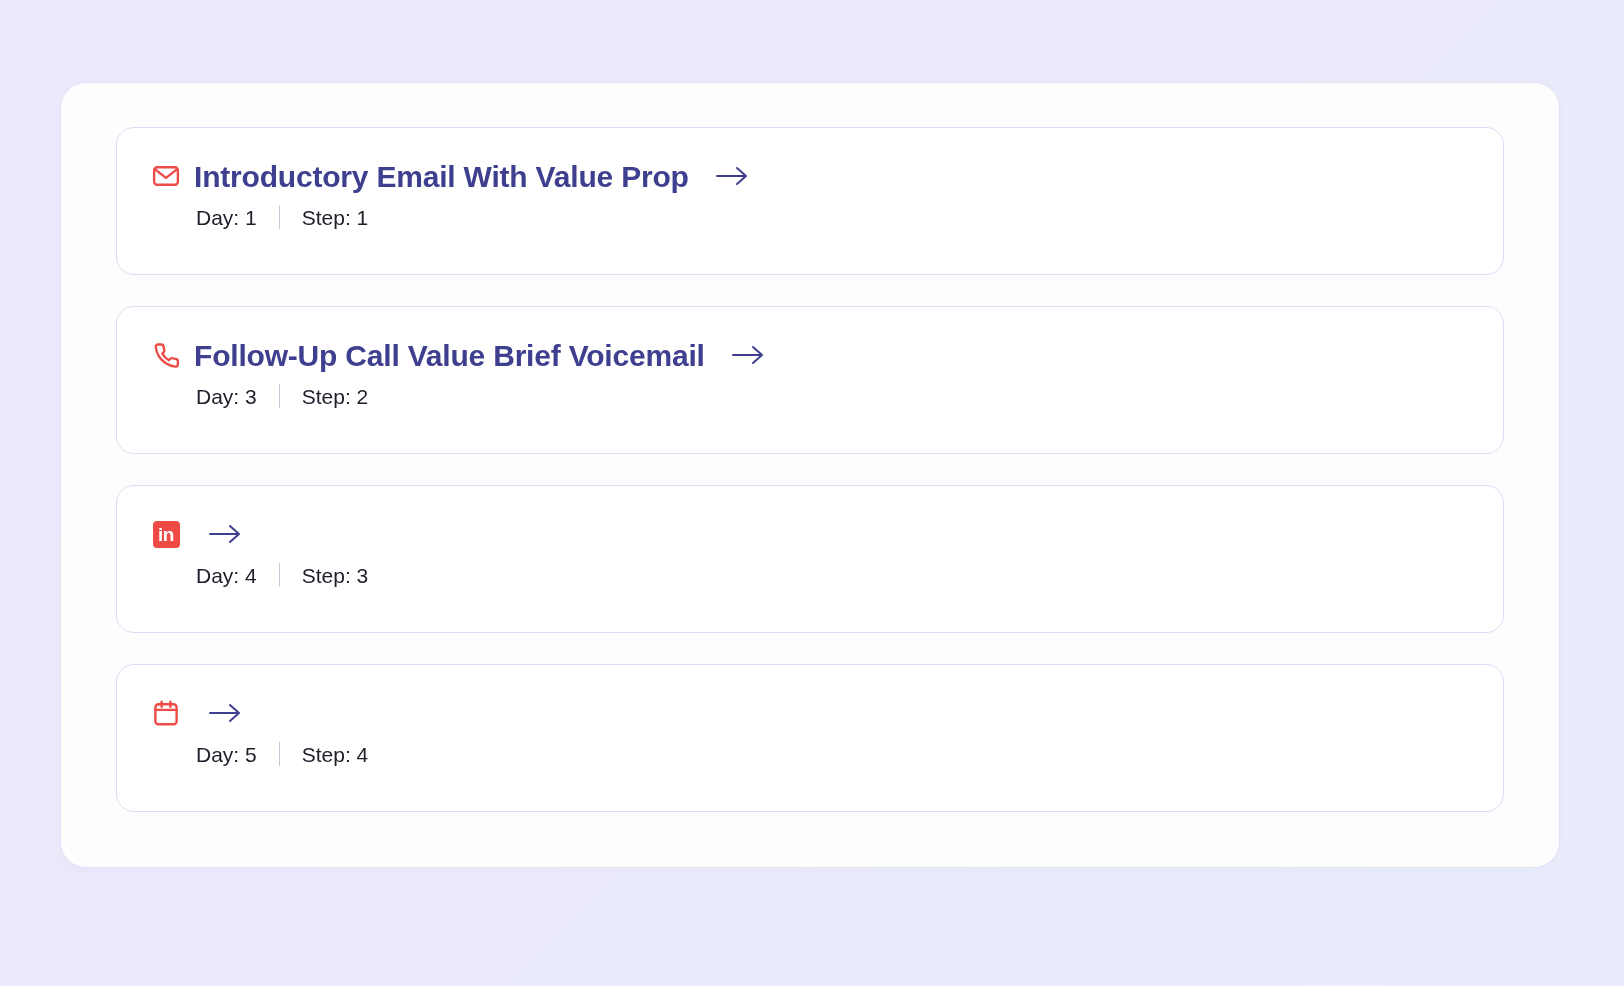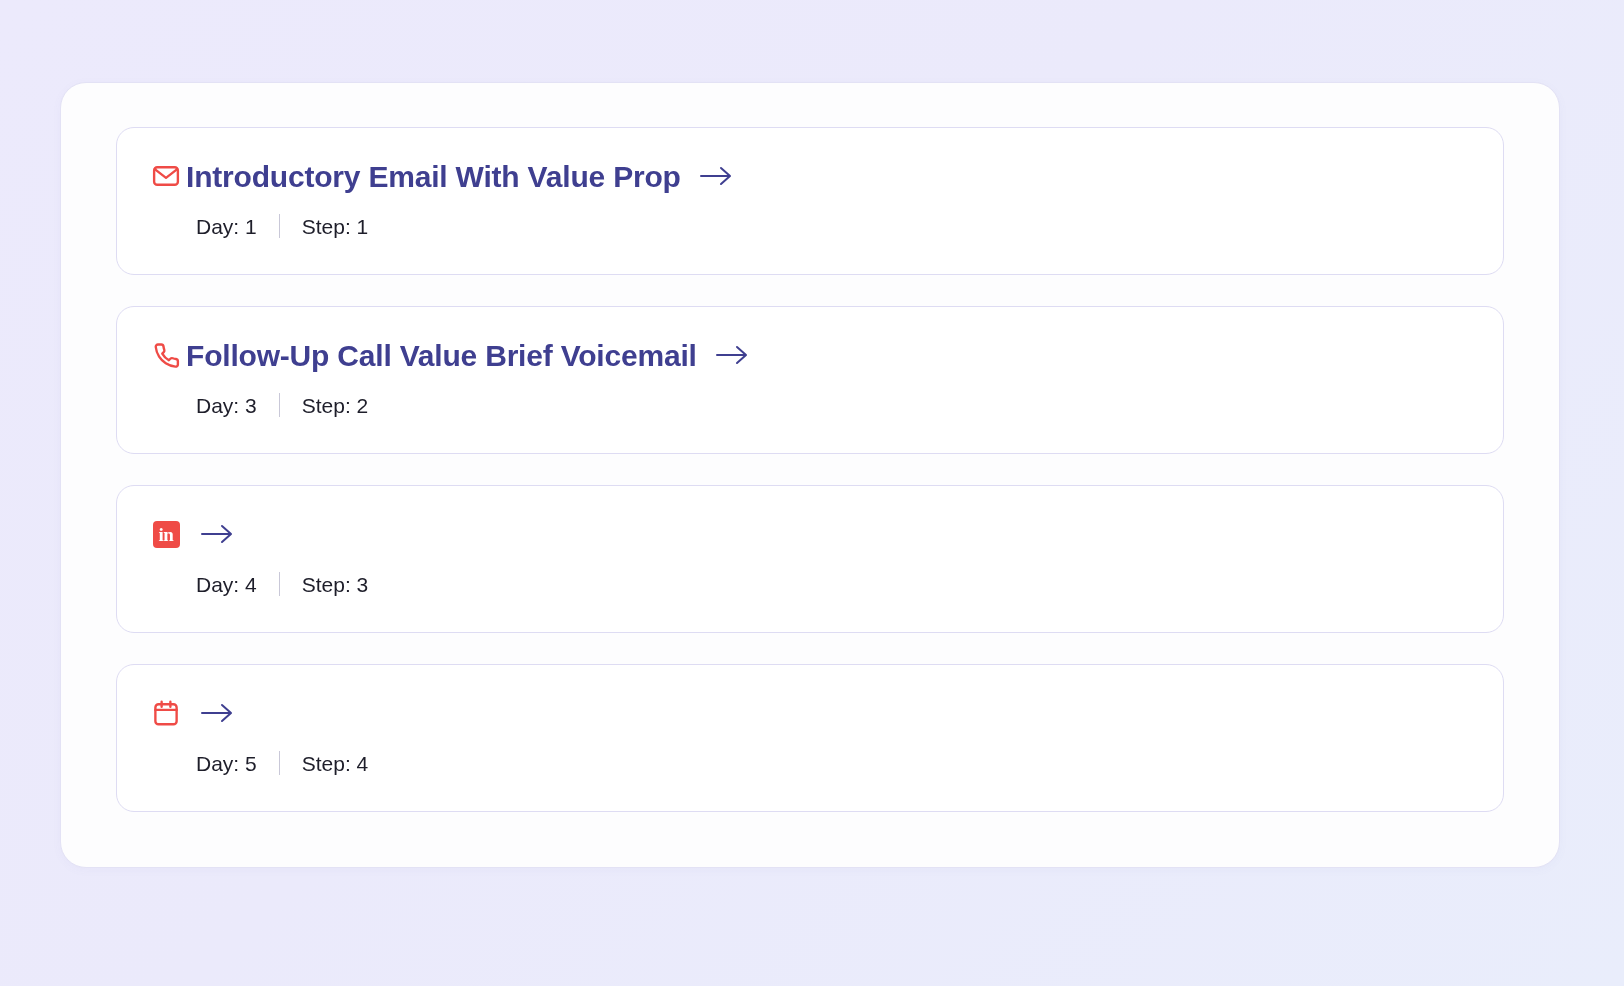--- a/index.html
+++ b/index.html
@@ -49,21 +49,21 @@
     height: 148px;
     padding: 26px 30px 0 33px;
     display: flex;
     flex-direction: column;
     justify-content: flex-start;
   }
 
   .card-head {
     display: flex;
     align-items: center;
-    gap: 4px;
+    gap: 12px;
     height: 44px;
   }
 
   .icon-slot {
     width: 32px;
     height: 32px;
     flex: 0 0 32px;
     display: flex;
     align-items: center;
     justify-content: center;
@@ -83,21 +83,21 @@
   .arrow-icon {
     flex: 0 0 auto;
     margin-left: 14px;
     display: flex;
     align-items: center;
   }
 
   .card-meta {
     display: flex;
     align-items: center;
-    margin-top: 16px;
+    margin-top: 7px;
     margin-left: 46px;
     font-size: 21px;
     color: #1e1e2a;
     line-height: 1;
   }
 
   .meta-day, .meta-step {
     font-weight: 400;
     white-space: nowrap;
   }
@@ -116,21 +116,21 @@
     background: #ef4b46;
     border-radius: 4px;
     display: flex;
     align-items: center;
     justify-content: center;
     color: #ffffff;
     font-size: 19px;
     font-weight: 700;
     letter-spacing: -0.5px;
     line-height: 1;
-    font-family: Liberation Serif, serif;
+    font-family: Liberation Sans, sans-serif;
   }
 </style>
 </head>
 <body>
 
 <div class="page">
   <div class="outer-panel">
 
     <div class="step-card">
       <div class="card-head">

